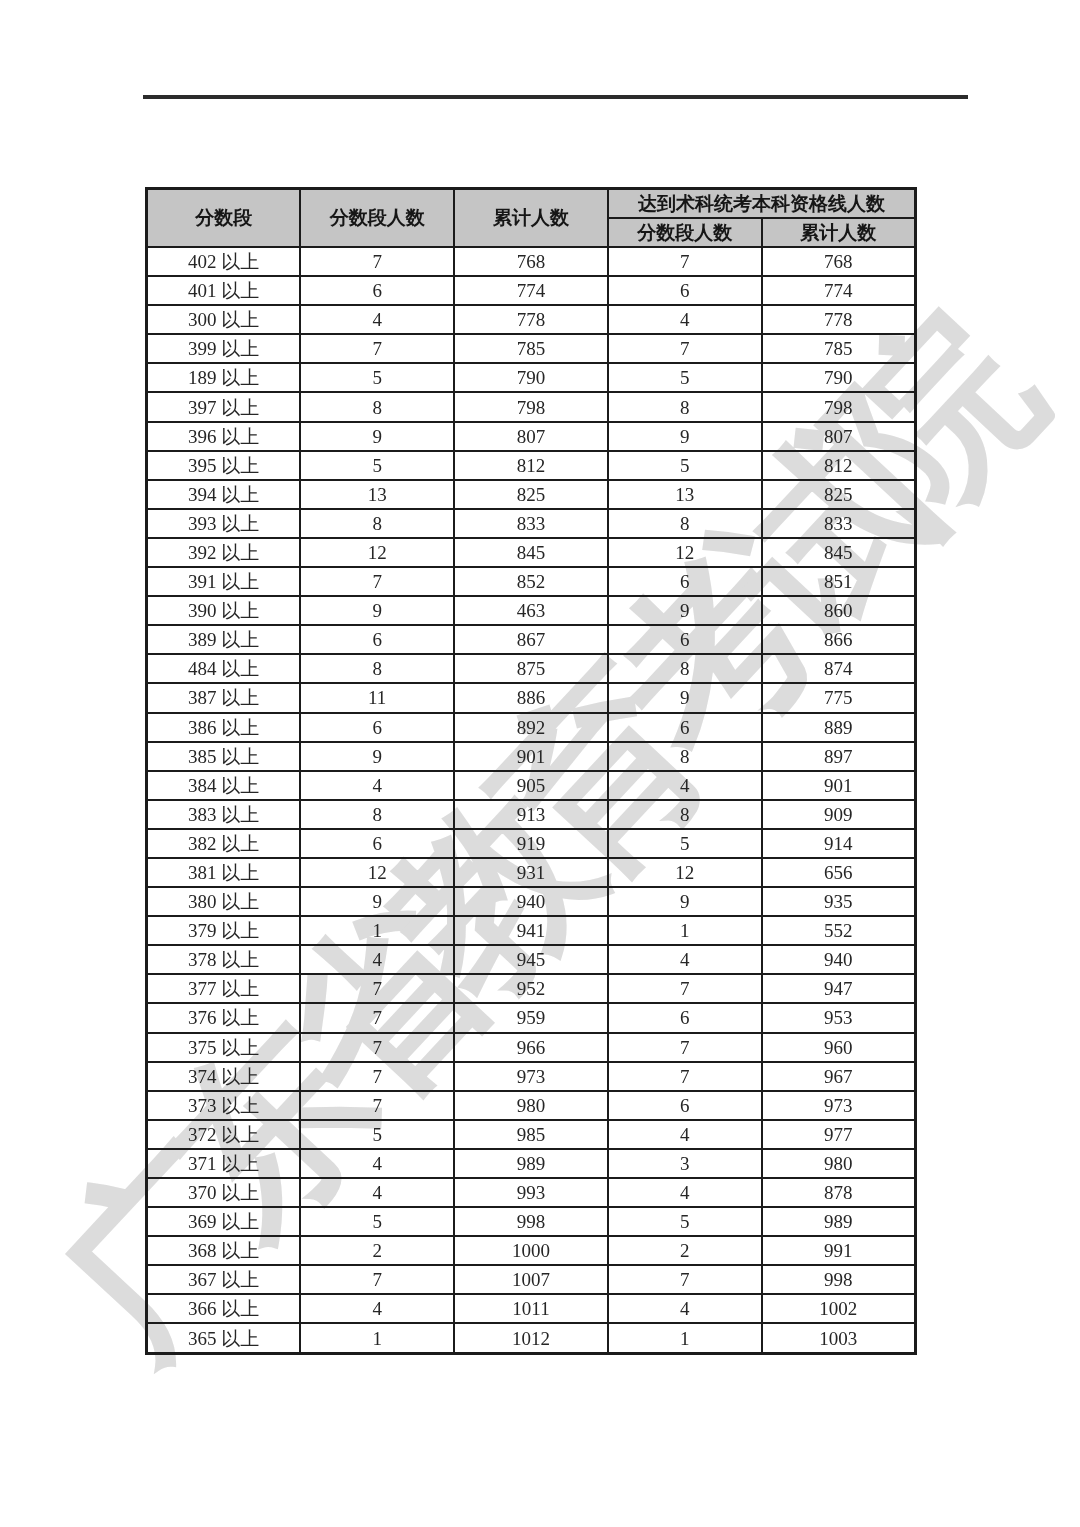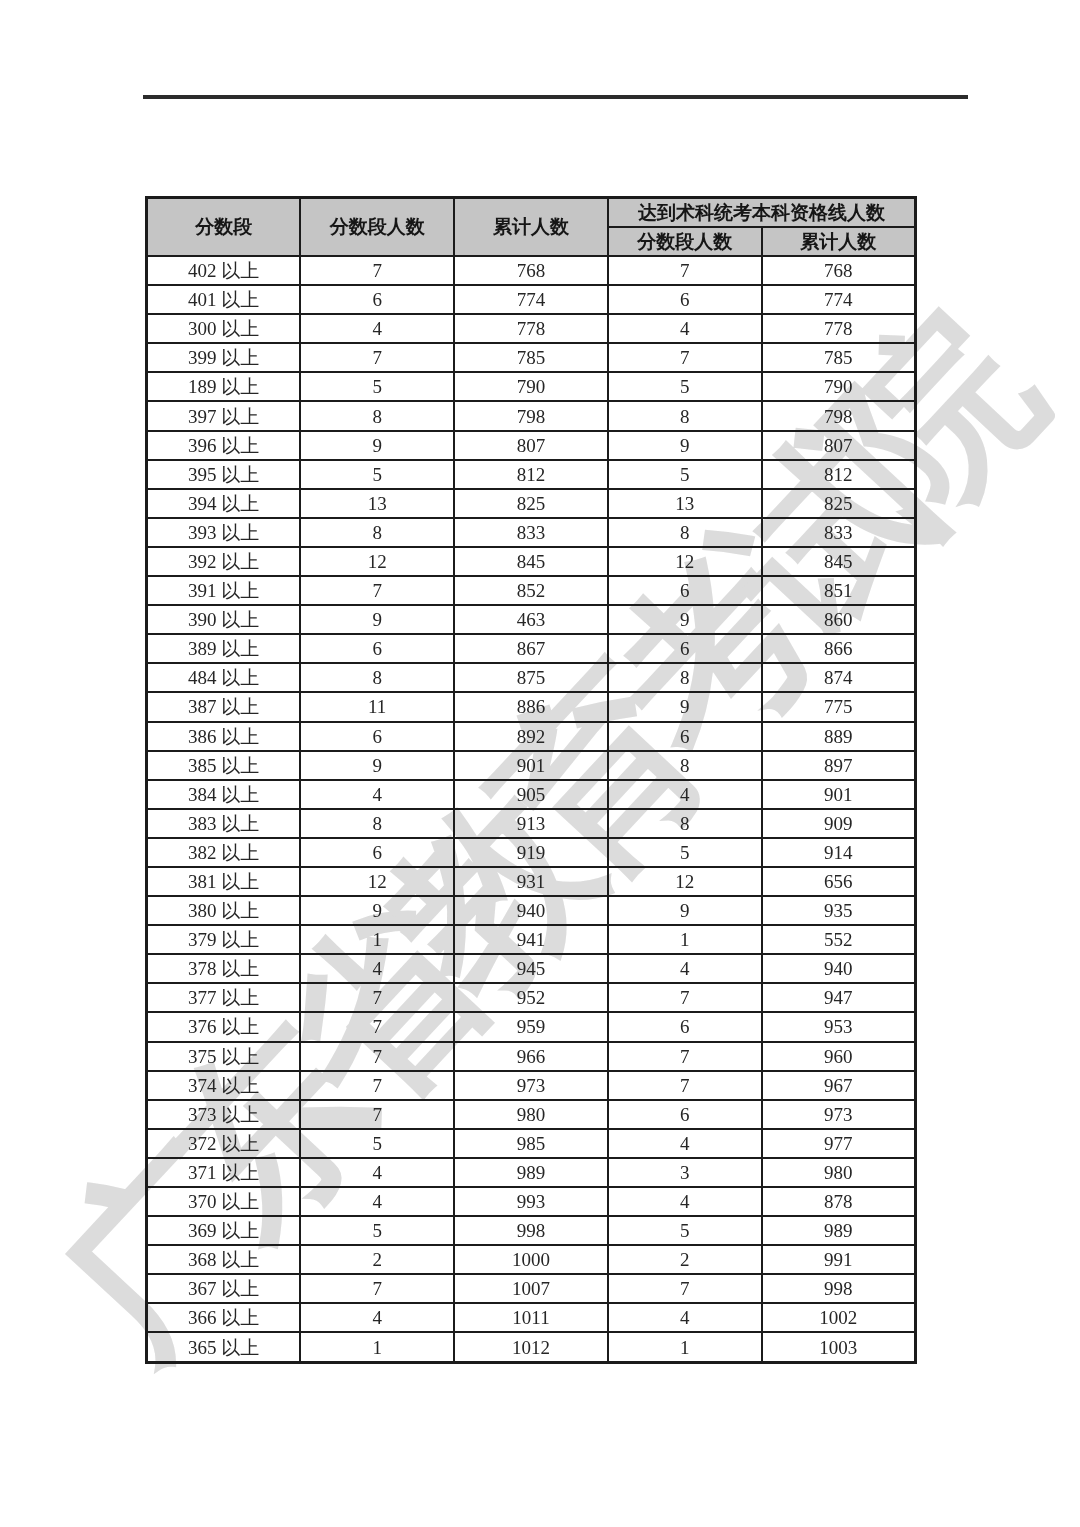--- a/index.html
+++ b/index.html
@@ -30,21 +30,21 @@
     white-space: nowrap;
     color: #d9d9d9;
     opacity: 0.9;
     z-index: 0;
     font-family: "DejaVu Serif", serif;
     pointer-events: none;
   }
   table.score-table {
     position: absolute;
     left: 145px;
-    top: 196px;
+    top: 187px;
     width: 772px;
     border-collapse: collapse;
     table-layout: fixed;
     z-index: 1;
     border: 3px solid #1b1b1b;
   }
   .score-table col { width: 20%; }
   .score-table th, .score-table td {
     border: 2px solid #1b1b1b;
     text-align: center;

